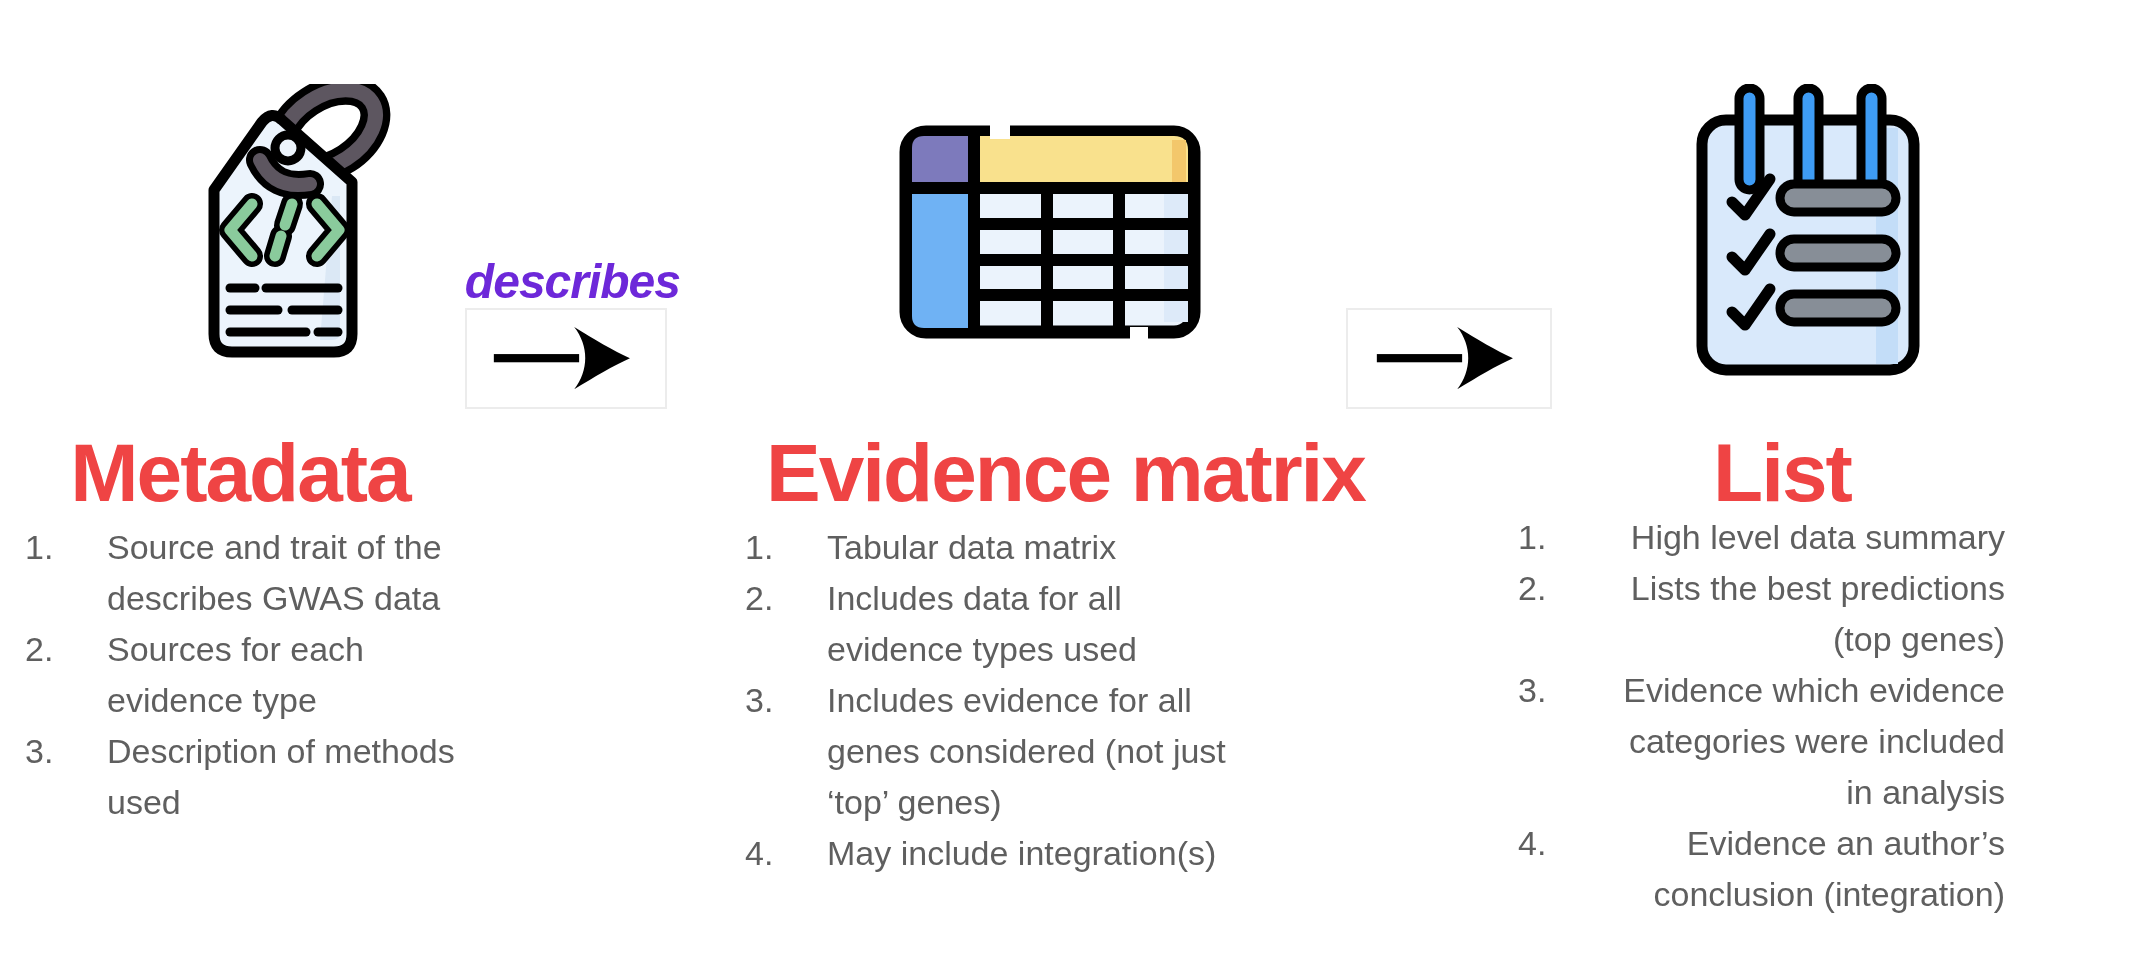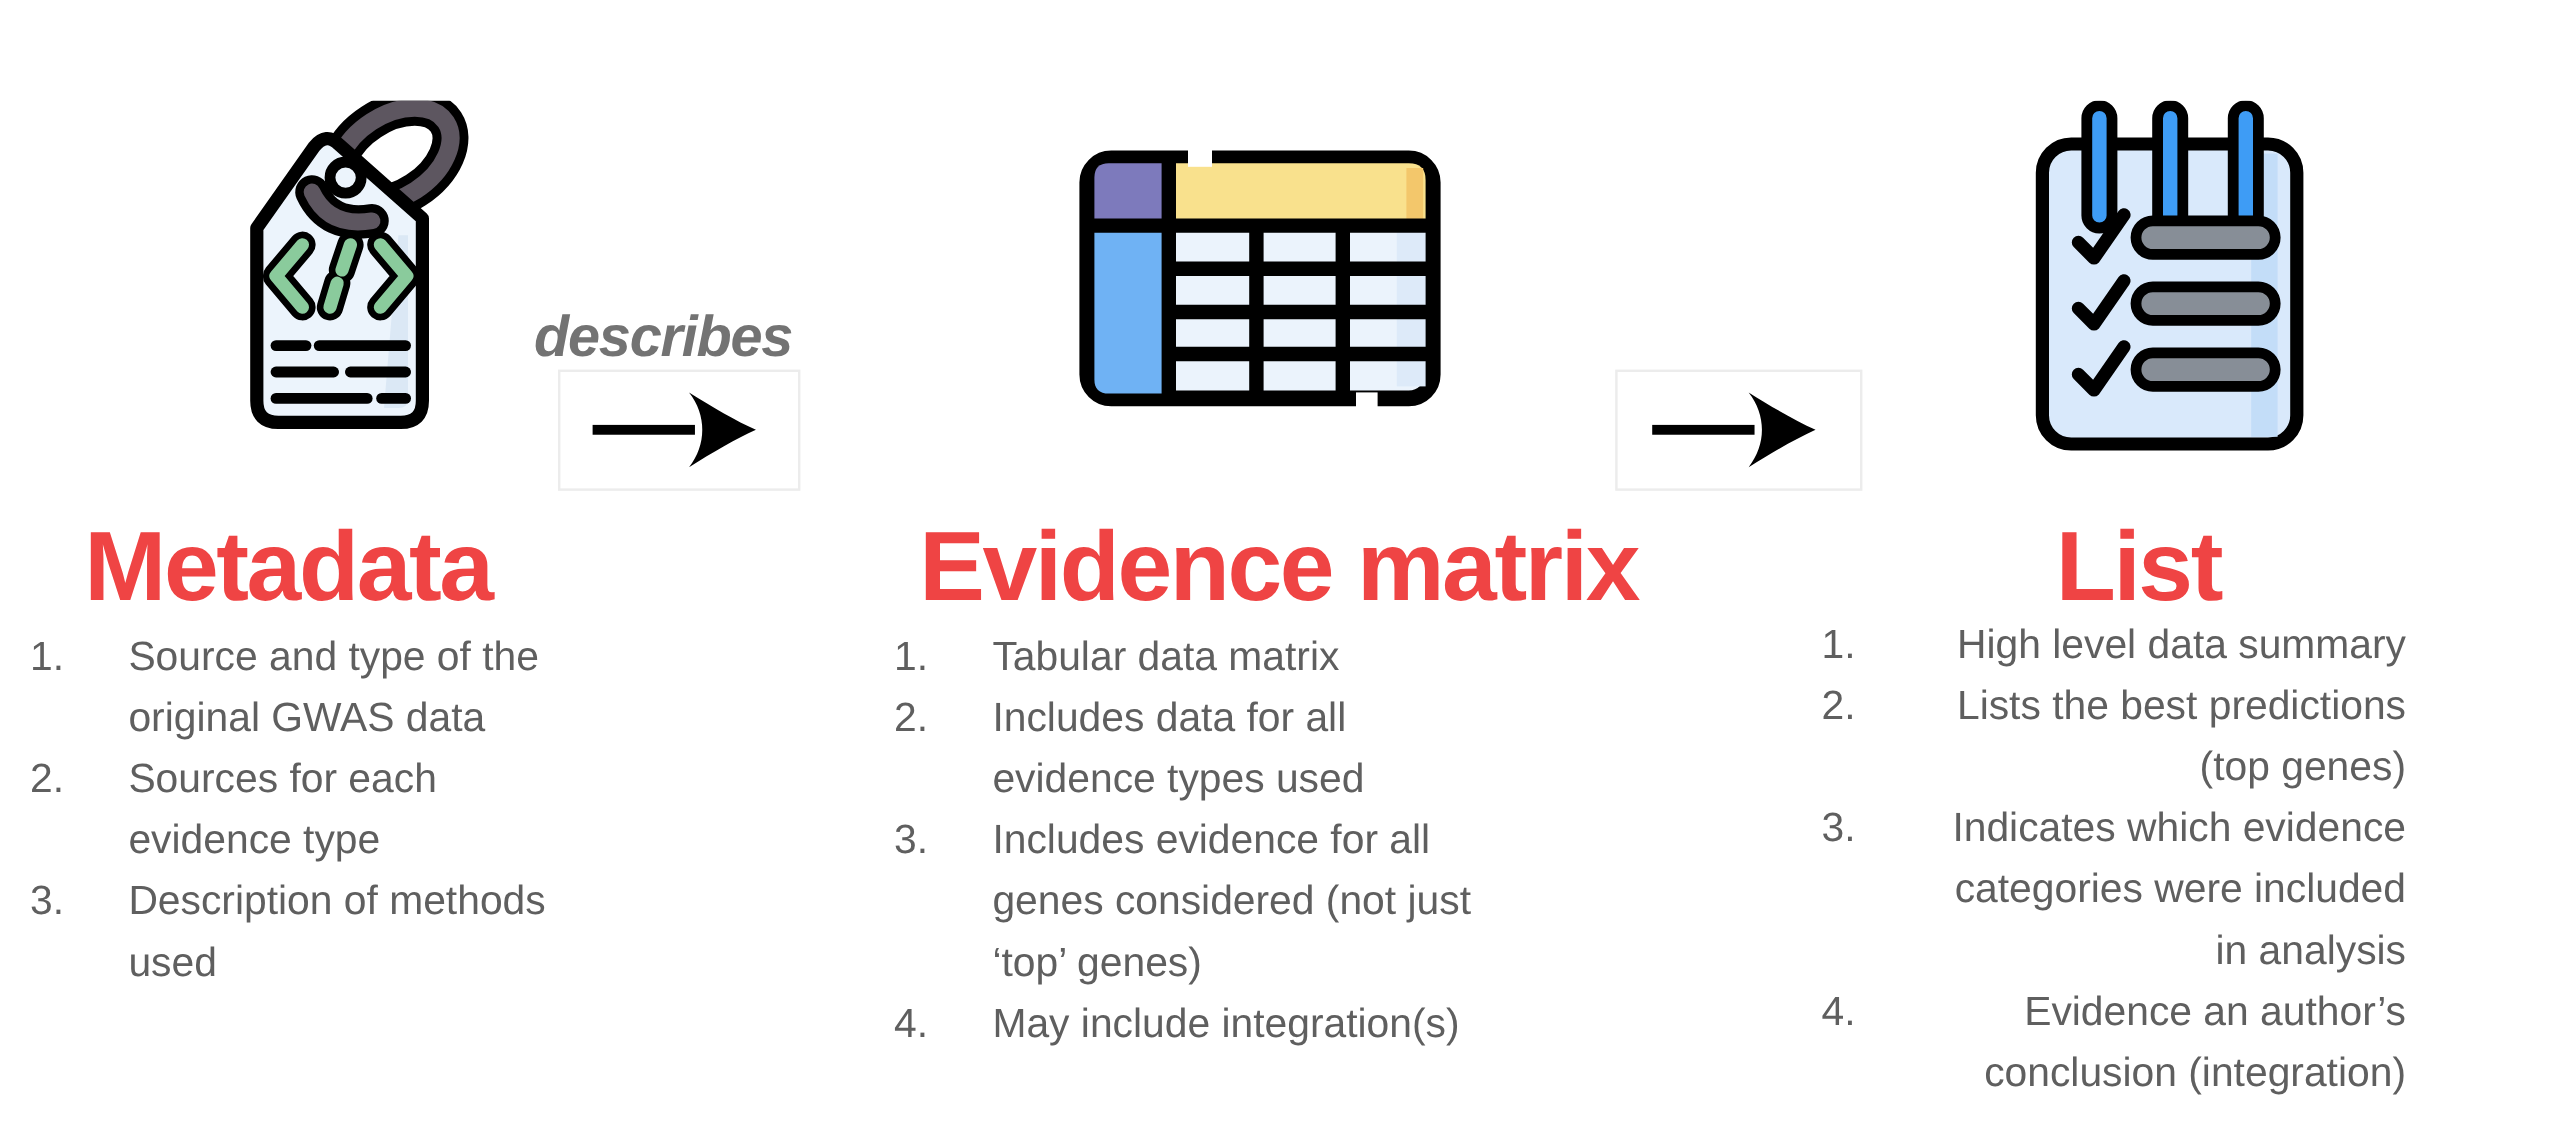--- a/index.html
+++ b/index.html
@@ -2,21 +2,21 @@
 <html><head>
 <meta charset="utf-8">
 <style>
   html,body{margin:0;padding:0;background:#ffffff;}
   body{width:2144px;height:956px;position:relative;overflow:hidden;
        font-family:"Liberation Sans", sans-serif;}
   .abs{position:absolute;}
   .heading{font-weight:700;font-size:82px;line-height:94px;color:#ef4444;
            letter-spacing:-2px;text-align:center;white-space:nowrap;}
   .arrow-label{font-weight:700;font-style:italic;font-size:48px;line-height:52px;
-               color:#737373;text-align:left;white-space:nowrap;letter-spacing:-1px;}
+               color:#6d28d9;text-align:right;white-space:nowrap;letter-spacing:-1px;}
   .arrow-box{border:2px solid #ececec;background:#ffffff;display:flex;
              align-items:center;justify-content:center;}
   .arrow-box svg{width:170px;height:82px;}
   .list{color:#5f5f5f;font-size:34px;line-height:51px;}
   .list .item{display:flex;align-items:flex-start;}
   .list .num{flex:none;width:82px;}
   .col1 .txt{width:385px;}
   .col2 .txt{width:412px;}
   .col3 .txt{width:405px;text-align:right;}
   svg{display:block;}
@@ -62,21 +62,21 @@
       <line x1="30" y1="248" x2="106" y2="248"></line> 
         <line x1="118" y1="248" x2="138" y2="248"></line>
     </g>
   </svg>
 
   <div class="abs heading" style="left:10px;top:426px;width:460px;">Metadata</div>
 
   <div class="abs list col1" style="left:25px;top:522px;width:470px;">
     <div class="item">
       <span class="num">1.</span>
-      <span class="txt">Source and type of the original GWAS data</span>
+      <span class="txt">Source and trait of the describes GWAS data</span>
     </div>
     <div class="item">
       <span class="num">2.</span>
       <span class="txt">Sources for each evidence type</span>
     </div>
     <div class="item">
       <span class="num">3.</span>
       <span class="txt">Description of methods used</span>
     </div>
   </div>
@@ -161,21 +161,21 @@
     <div class="item">
       <span class="num">1.</span>
       <span class="txt">High level data summary</span>
     </div>
     <div class="item">
       <span class="num">2.</span>
       <span class="txt">Lists the best predictions (top genes)</span>
     </div>
     <div class="item">
       <span class="num">3.</span>
-      <span class="txt">Indicates which evidence categories were included in analysis</span>
+      <span class="txt">Evidence which evidence categories were included in analysis</span>
     </div>
     <div class="item">
       <span class="num">4.</span>
       <span class="txt">Evidence an author’s conclusion (integration)</span>
     </div>
   </div>
 
 </div>
 
 </body></html>

